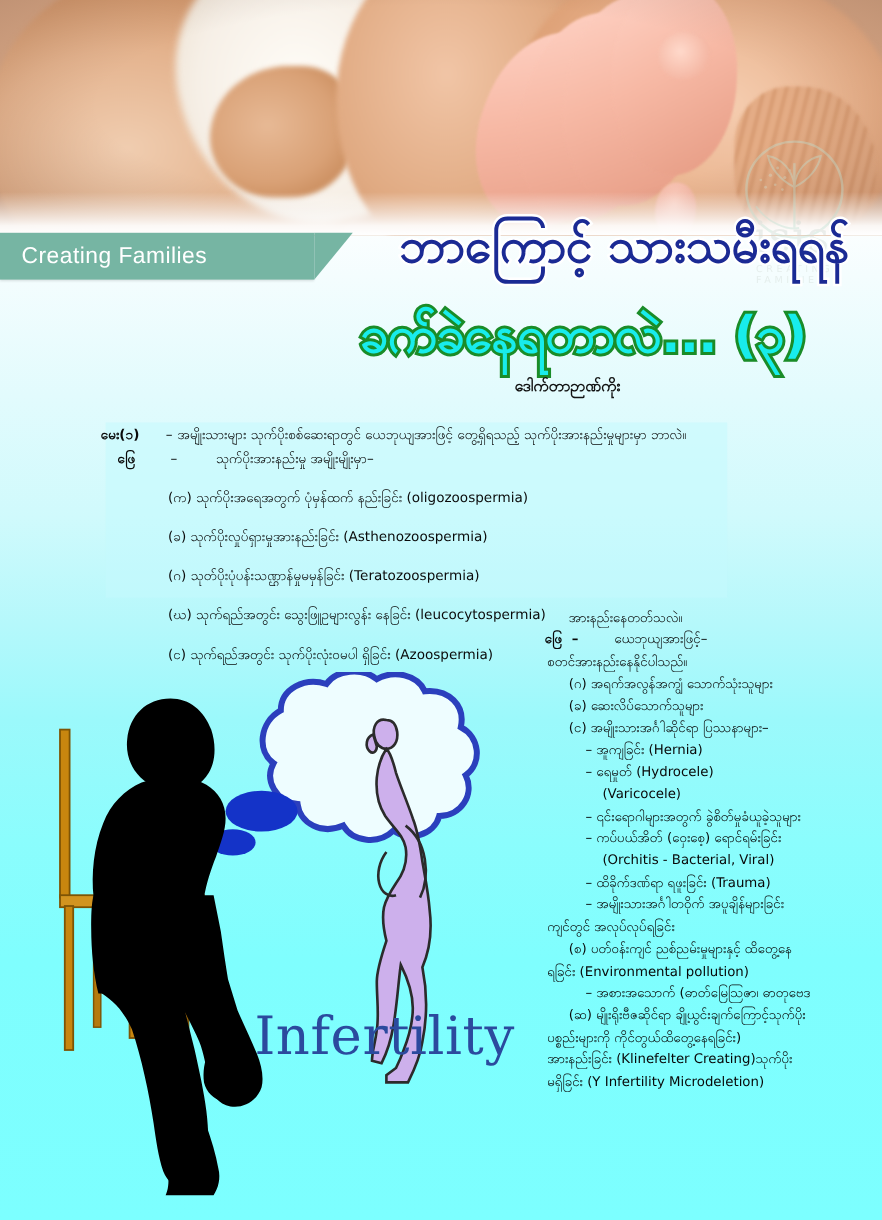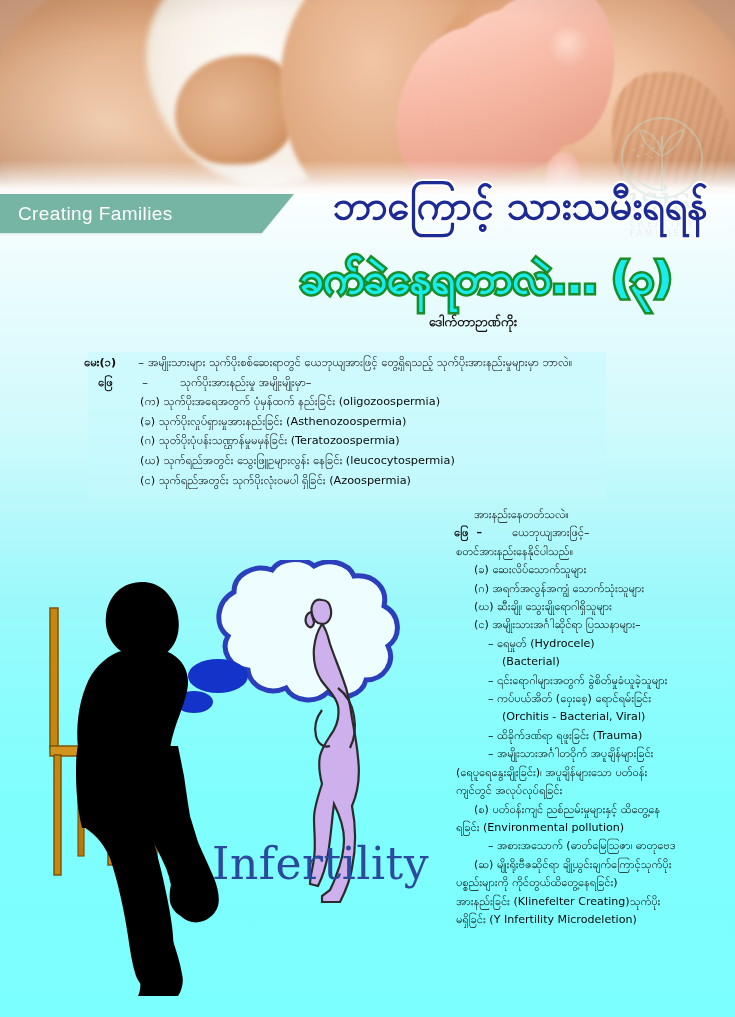--- a/index.html
+++ b/index.html
@@ -165,21 +165,21 @@
   }
   .qa1{
     position:absolute;left:84px;top:354px;width:560px;
     font-size:11.3px;line-height:18.6px;color:#0a0a0a;
   }
   .qa1 .qline{display:flex;white-space:nowrap;}
   .qa1 .qlab{font-weight:bold;min-width:50px;}
   .qa1 .dash{width:14px;text-align:center;}
   .qa1 .ans-row{display:flex;margin-top:1px;}
   .qa1 .alab{font-weight:bold;min-width:40px;padding-left:14px;}
-  .qa1 .sub{padding-left:56px;margin-top:1px;}
+  .qa1 .sub{padding-left:56px;margin-top:14px;}
 
   
   .qa2{
     position:absolute;left:432px;top:506px;width:300px;
     font-size:11.1px;line-height:18.4px;color:#080808;
   }
   .qa2 .l{display:block;white-space:nowrap;}
   .qa2 .q{font-weight:bold;padding-left:8px;}
   .qa2 .q2{padding-left:42px;}
   .qa2 .a{font-weight:bold;padding-left:22px;}
@@ -267,32 +267,31 @@
     <div class="sub">(ခ) သုက်ပိုးလှုပ်ရှားမှုအားနည်းခြင်း (Asthenozoospermia)</div>
     <div class="sub">(ဂ) သုတ်ပိုးပုံပန်းသဏ္ဌာန်မှုမမှန်ခြင်း (Teratozoospermia)</div>
     <div class="sub">(ဃ) သုက်ရည်အတွင်း သွေးဖြူဥများလွန်း နေခြင်း (leucocytospermia)</div>
     <div class="sub">(င) သုက်ရည်အတွင်း သုက်ပိုးလုံးဝမပါ ရှိခြင်း (Azoospermia)</div>
   </div>
 
   <div class="qa2">
     <span class="l q2">အားနည်းနေတတ်သလဲ။</span>
     <span class="l a"><span>ဖြေ</span><span style="padding:0 8px">–</span><span style="font-weight:normal;padding-left:22px">ယေဘုယျအားဖြင့်–</span></span>
     <span class="l i0">စတင်အားနည်းနေနိုင်ပါသည်။</span>
+    <span class="l i1">(ဂ) အရက်အလွန်အကျွံ သောက်သုံးသူများ</span>
     <span class="l i1">(ခ) ဆေးလိပ်သောက်သူများ</span>
-    <span class="l i1">(ဂ) အရက်အလွန်အကျွံ သောက်သုံးသူများ</span>
-    <span class="l i1">(ဃ) ဆီးချို၊ သွေးချိုရောဂါရှိသူများ</span>
     <span class="l i1">(င) အမျိုးသားအင်္ဂါဆိုင်ရာ ပြဿနာများ–</span>
+    <span class="l i2">–  အူကျခြင်း (Hernia)</span>
     <span class="l i2">–  ရေမှုတ် (Hydrocele)</span>
-    <span class="l i3">(Bacterial)</span>
+    <span class="l i3">(Varicocele)</span>
     <span class="l i2">–  ၎င်းရောဂါများအတွက် ခွဲစိတ်မှုခံယူခဲ့သူများ</span>
     <span class="l i2">–  ကပ်ပယ်အိတ် (ဝှေးစေ့) ရောင်ရမ်းခြင်း</span>
     <span class="l i3">(Orchitis - Bacterial, Viral)</span>
     <span class="l i2">–  ထိခိုက်ဒဏ်ရာ ရဖူးခြင်း (Trauma)</span>
     <span class="l i2">–  အမျိုးသားအင်္ဂါတဝိုက် အပူချိန်များခြင်း</span>
-    <span class="l i0">(ရေပူရေနွေးချိုးခြင်း)၊ အပူချိန်များသော ပတ်ဝန်း</span>
     <span class="l i0">ကျင်တွင် အလုပ်လုပ်ရခြင်း</span>
     <span class="l i1">(စ) ပတ်ဝန်းကျင် ညစ်ညမ်းမှုများနှင့် ထိတွေ့နေ</span>
     <span class="l i0">ရခြင်း  (Environmental pollution)</span>
     <span class="l i2">–  အစားအသောက် (ဓာတ်မြေသြဇာ၊ ဓာတုဗေဒ</span>
     <span class="l i1">(ဆ) မျိုးရိုးဗီဇဆိုင်ရာ ချို့ယွင်းချက်ကြောင့်သုက်ပိုး</span>
     <span class="l i0">ပစ္စည်းများကို ကိုင်တွယ်ထိတွေ့နေရခြင်း)</span>
     <span class="l i0">အားနည်းခြင်း (Klinefelter Creating)သုက်ပိုး</span>
     <span class="l i0">မရှိခြင်း  (Y Infertility Microdeletion)</span>
   </div>
 

